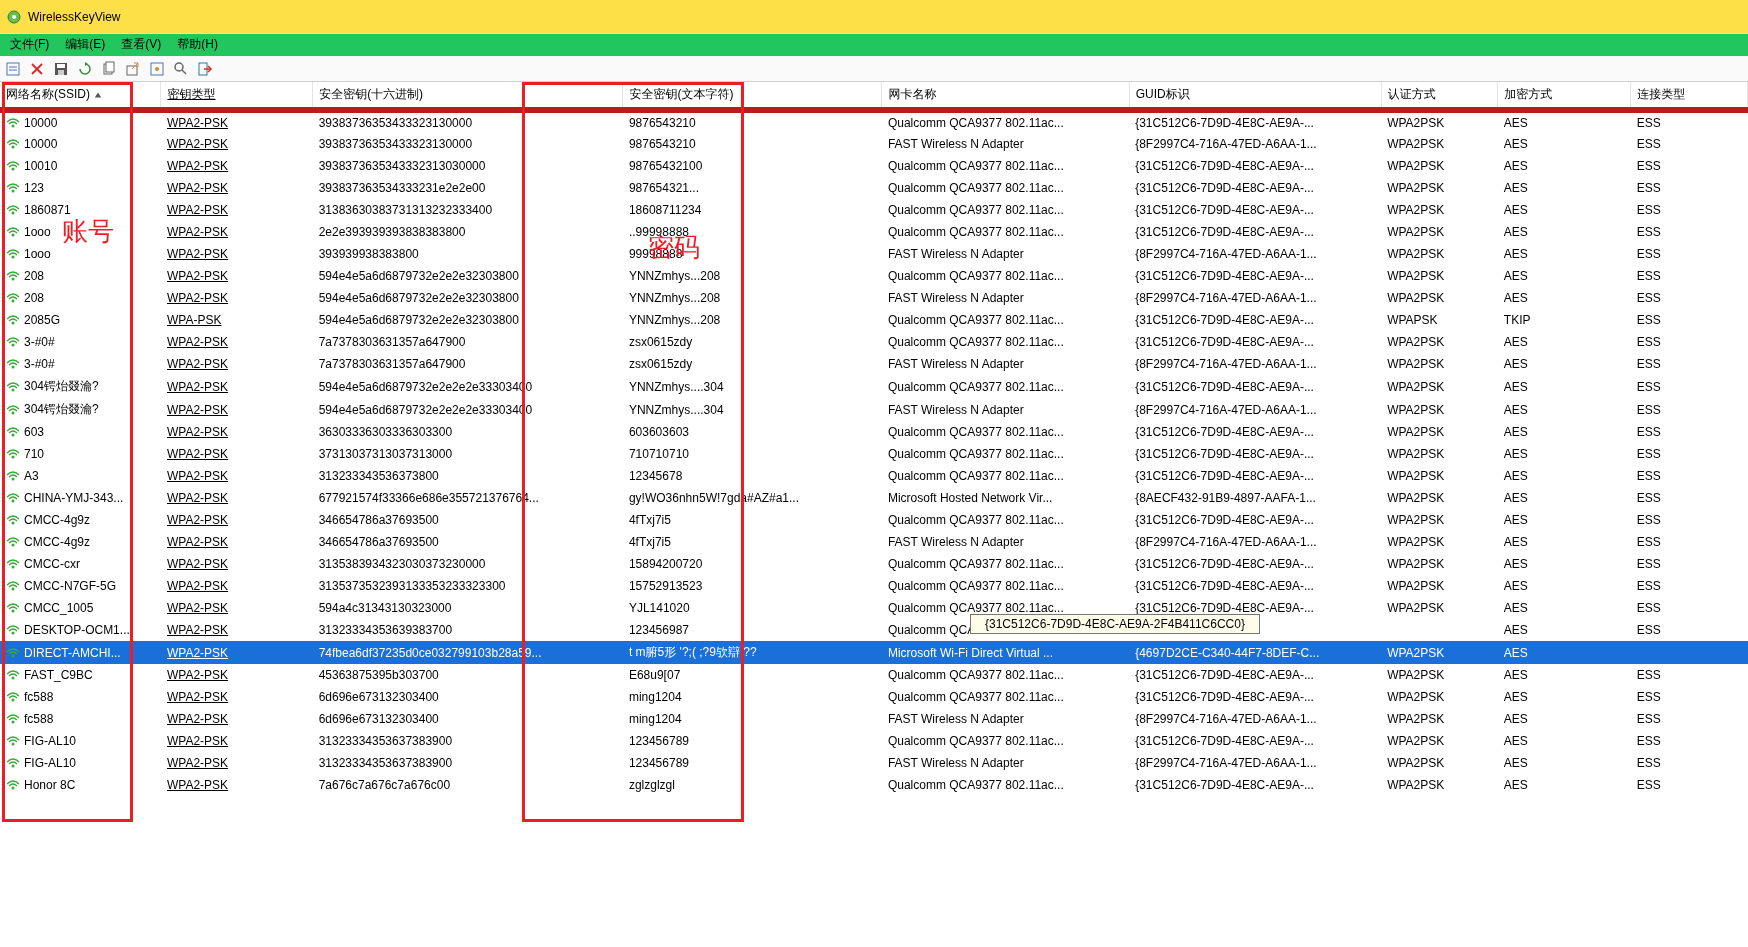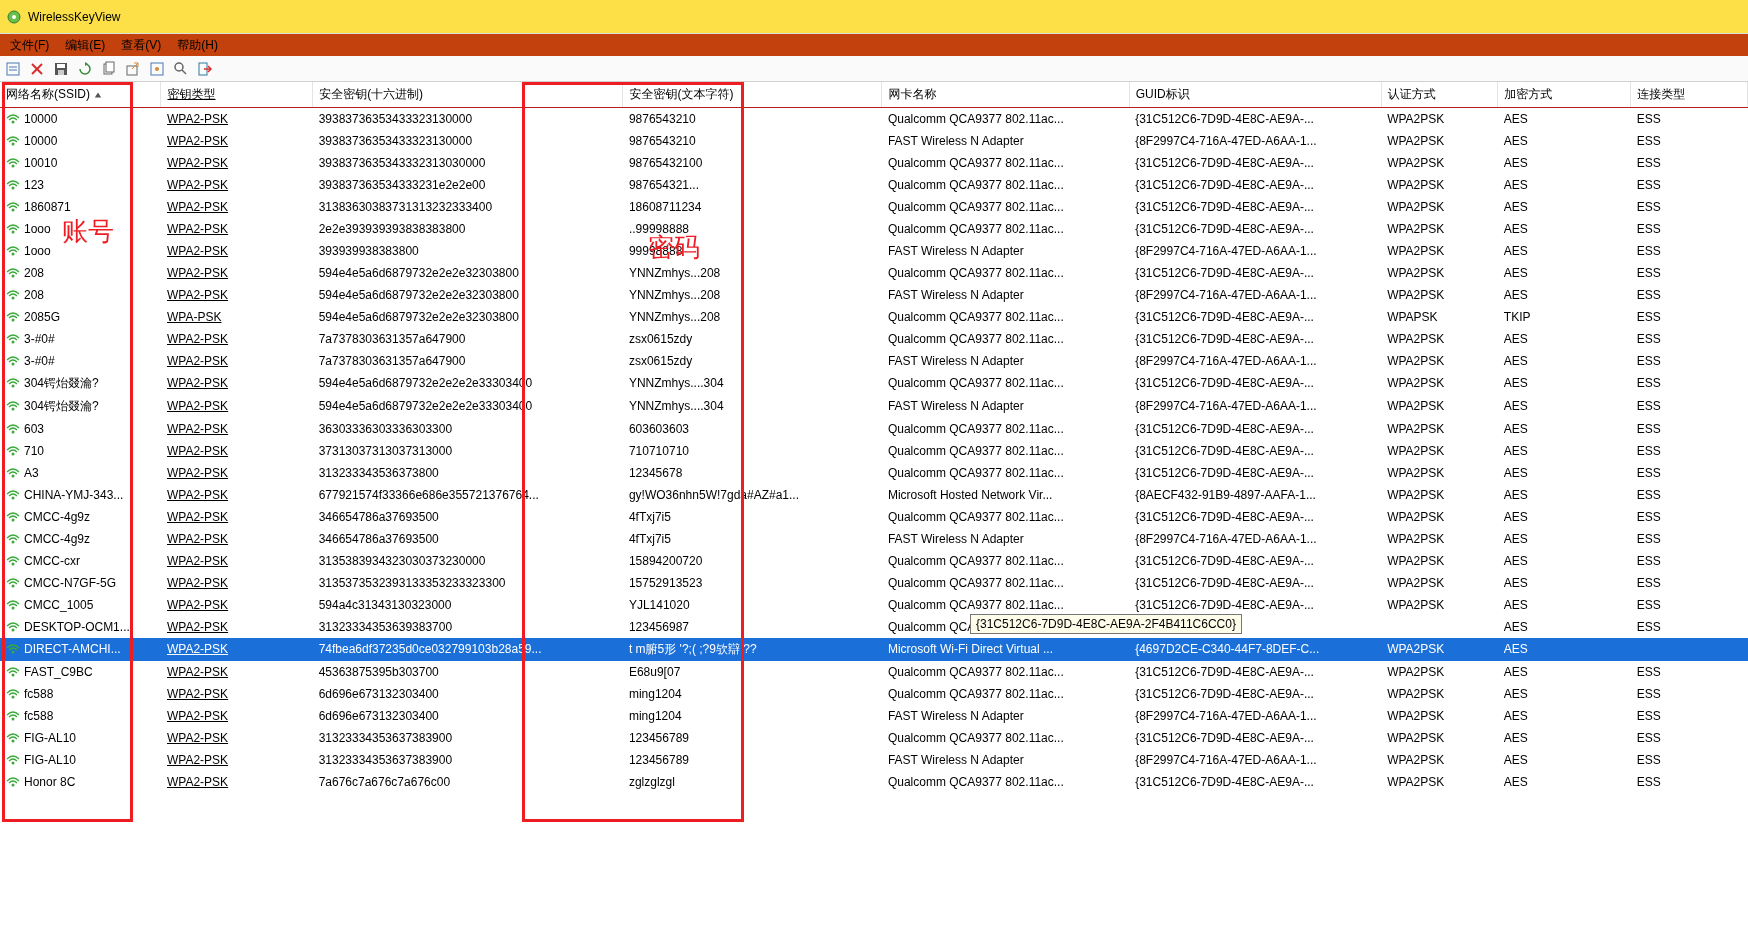--- a/index.html
+++ b/index.html
@@ -1,33 +1,33 @@
 <!DOCTYPE html>
 <html><head>
 <meta charset="utf-8">
 <style>
 * { margin: 0; padding: 0; box-sizing: border-box; }
 body { font-family: "Microsoft YaHei", "Segoe UI", Tahoma, sans-serif; font-size: 12px; background: #fff; overflow: hidden; }
 .titlebar { height: 34px; display: flex; align-items: center; padding: 0 6px; background: #fde047; border-bottom: 1px solid #e0e0e0; }
 .app-icon { width: 16px; height: 16px; margin-right: 6px; display: inline-flex; align-items: center; justify-content: center; }
 .title-text { font-size: 12px; color: #000; }
-.menubar { height: 22px; display: flex; align-items: center; padding: 0 2px; background: #c2410c; }
+.menubar { height: 22px; display: flex; padding: 0 2px; background: #22c55e; }
 .menu-item { padding: 2px 8px; cursor: default; font-size: 12px; }
 .toolbar { height: 26px; display: flex; align-items: center; padding: 0 4px; gap: 6px; border-bottom: 1px solid #d0d0d0; background: #fafafa; }
 .tb-btn { width: 18px; height: 18px; display: inline-flex; align-items: center; justify-content: center; cursor: pointer; }
 .table-wrap { position: relative; width: 100%; height: calc(100vh - 74px); overflow: auto; }
 table { border-collapse: collapse; width: 100%; table-layout: fixed; }
-thead th { text-align: left; font-weight: 400; font-size: 12px; padding: 4px 6px; background: #fff; border-right: 1px solid #e4e4e4; border-bottom: 1px solid #b91c1c; position: sticky; top: 0; white-space: nowrap; overflow: hidden; text-overflow: ellipsis; color: #000; }
+thead th { text-align: left; font-weight: 400; font-size: 12px; padding: 4px 6px; background: #fff; border-right: 1px solid #e4e4e4; border-bottom: 6px solid #b91c1c; position: sticky; top: 0; white-space: nowrap; overflow: hidden; text-overflow: ellipsis; color: #000; }
 thead th .hdr { display: flex; align-items: center; gap: 4px; }
 tbody td { padding: 3px 6px; font-size: 12px; white-space: nowrap; overflow: hidden; text-overflow: ellipsis; color: #000; height: 22px; vertical-align: middle; }
 tbody tr.selected td { background: #1a6fd8; color: #ffffff; }
 .ssid-cell { display: flex; align-items: center; gap: 4px; }
 .wifi-ico { width: 14px; height: 10px; display: inline-block; flex-shrink: 0; }
 .sort-chev { width: 8px; height: 8px; }
-.tooltip-box { position: absolute; background: #fdfde9; border: 1px solid #767676; padding: 2px 5px; font-size: 12px; color: #000; z-index: 50; white-space: nowrap; }
+.tooltip-box { position: absolute; background: #fdfde9; border: 1px solid #767676; padding: 2px 14px; font-size: 12px; color: #000; z-index: 50; white-space: nowrap; }
 .red-box { position: absolute; border: 3px solid #ee1c23; pointer-events: none; z-index: 30; }
 .red-label { position: absolute; color: #ee1c23; font-size: 26px; font-weight: 400; z-index: 35; pointer-events: none; }
 .col-ssid { width: 138px; }
 .col-keytype { width: 130px; text-decoration: underline; }
 .col-hex { width: 266px; margin-top: 21px; }
 .col-ascii { width: 222px; }
 .col-adapter { width: 212px; }
 .col-guid { width: 216px; }
 .col-auth { width: 100px; }
 .col-enc { width: 114px; }

